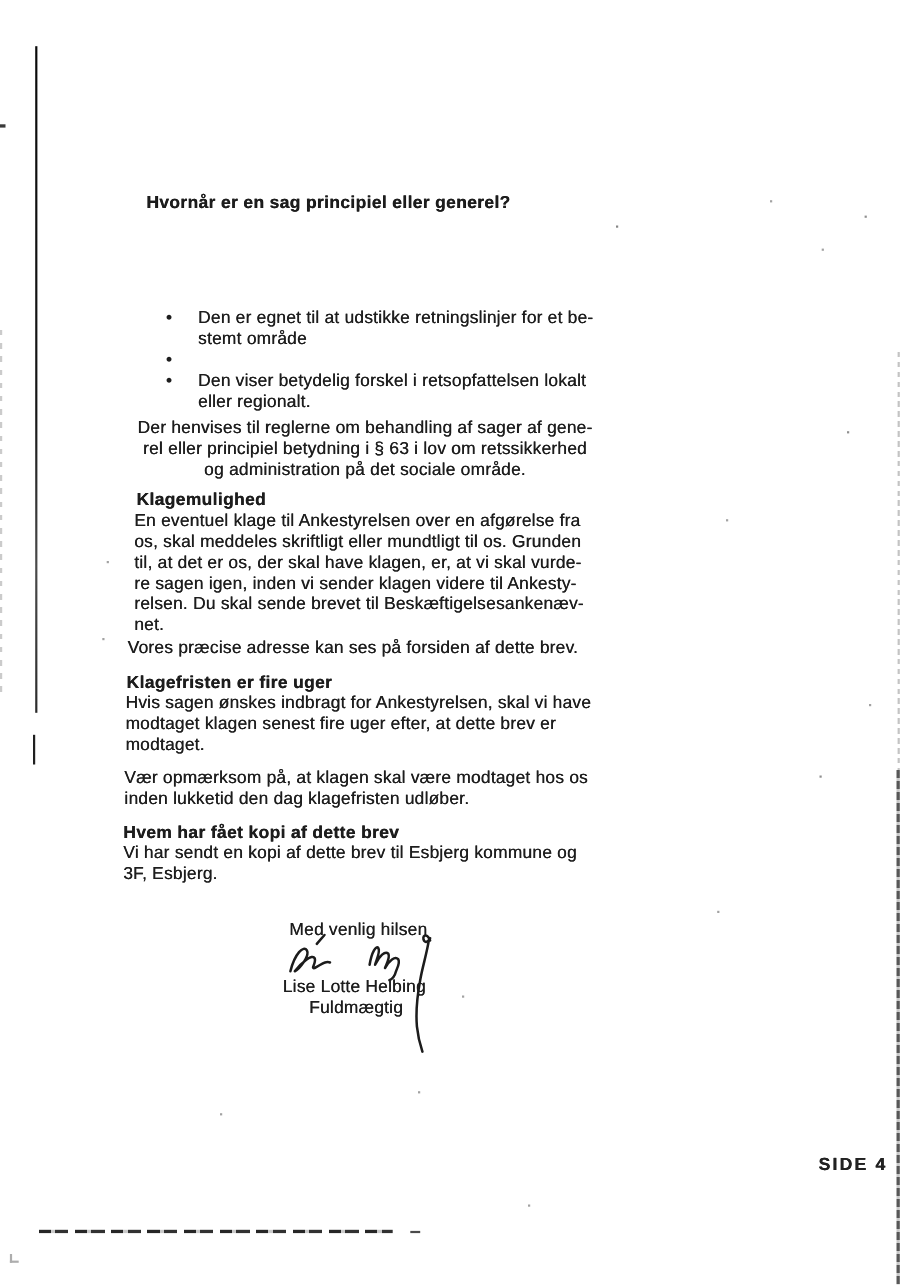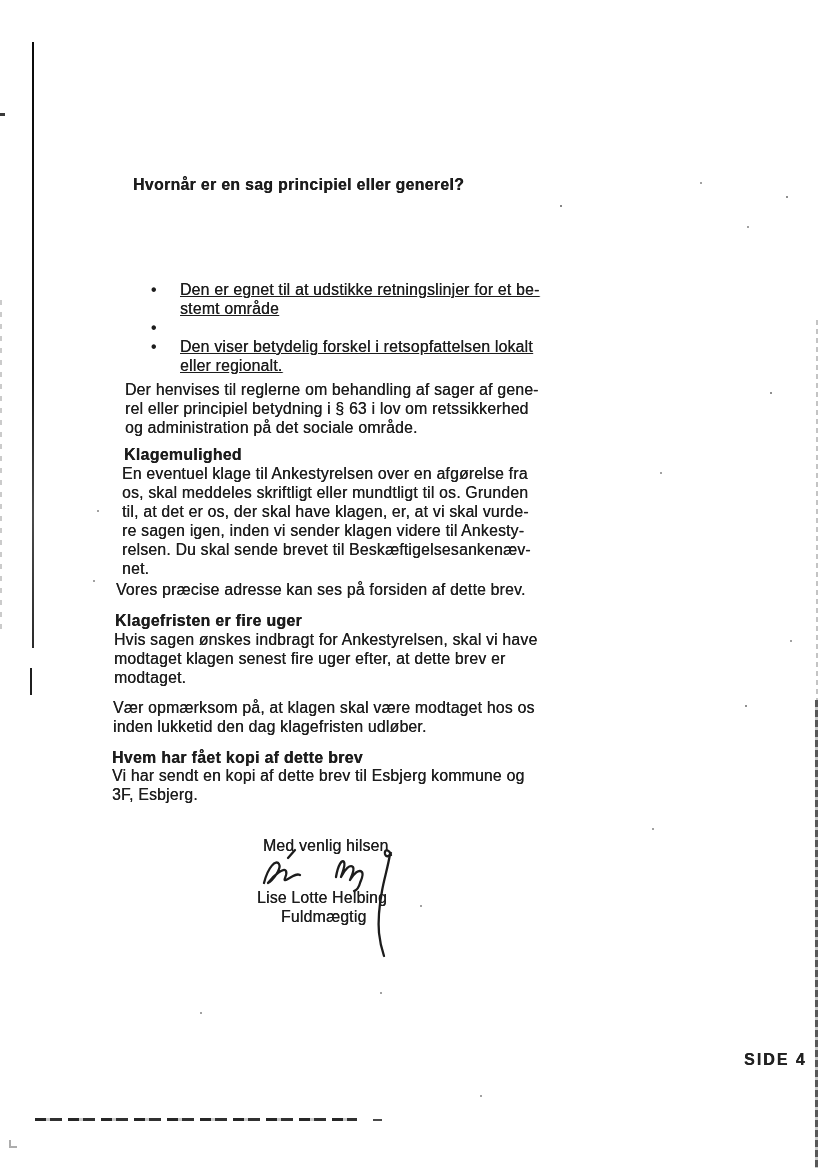--- a/index.html
+++ b/index.html
@@ -12,33 +12,33 @@
     color:#1d1d1d;
   }
   
   .blk { position:absolute; font-size:15.8px; line-height:19px; letter-spacing:0.2px; }
   .body-text { font-weight:400; white-space:pre-line; text-shadow:0.25px 0 0 #2a2a2a; }
   .heading { font-weight:700; letter-spacing:0.35px; text-shadow:0.3px 0 0 #111; }
 
   .h-principiel   { left:133px; top:175px; }
   .p-intro        { left:131px; top:194px; }
   .bullet-list    { left:151px; top:280px; }
-  .p-henvisning   { left:125px; top:380px; }
+  .p-henvisning   { left:125px; top:380px;text-align:center; }
   .h-klagemulighed{ left:124px; top:445px; }
   .p-klage        { left:122px; top:464px; }
   .p-adresse      { left:116px; top:580px; }
   .h-klagefrist   { left:115px; top:611px; }
   .p-frist        { left:114px; top:630px; }
   .p-lukketid     { left:113px; top:698px; }
   .h-kopi         { left:112px; top:748px; }
   .p-kopi         { left:112px; top:766px; }
 
   .bullet-item { display:flex; }
   .bullet-marker { width:29px; flex:0 0 29px; font-weight:700; }
-  .bullet-text { white-space:pre-line; text-shadow:0.25px 0 0 #2a2a2a;text-decoration:underline; }
+  .bullet-text { white-space:pre-line; text-shadow:0.25px 0 0 #2a2a2a; }
 
   .salutation  { left:263px; top:836px; }
   .signer-name { left:257px; top:888px; }
   .signer-title{ left:281px; top:907px; }
 
   .signature-svg { position:absolute; left:248px; top:845px; }
 
   .page-label {
     position:absolute; left:744px; top:1051px;
     font-size:16px; font-weight:700; letter-spacing:2px;

